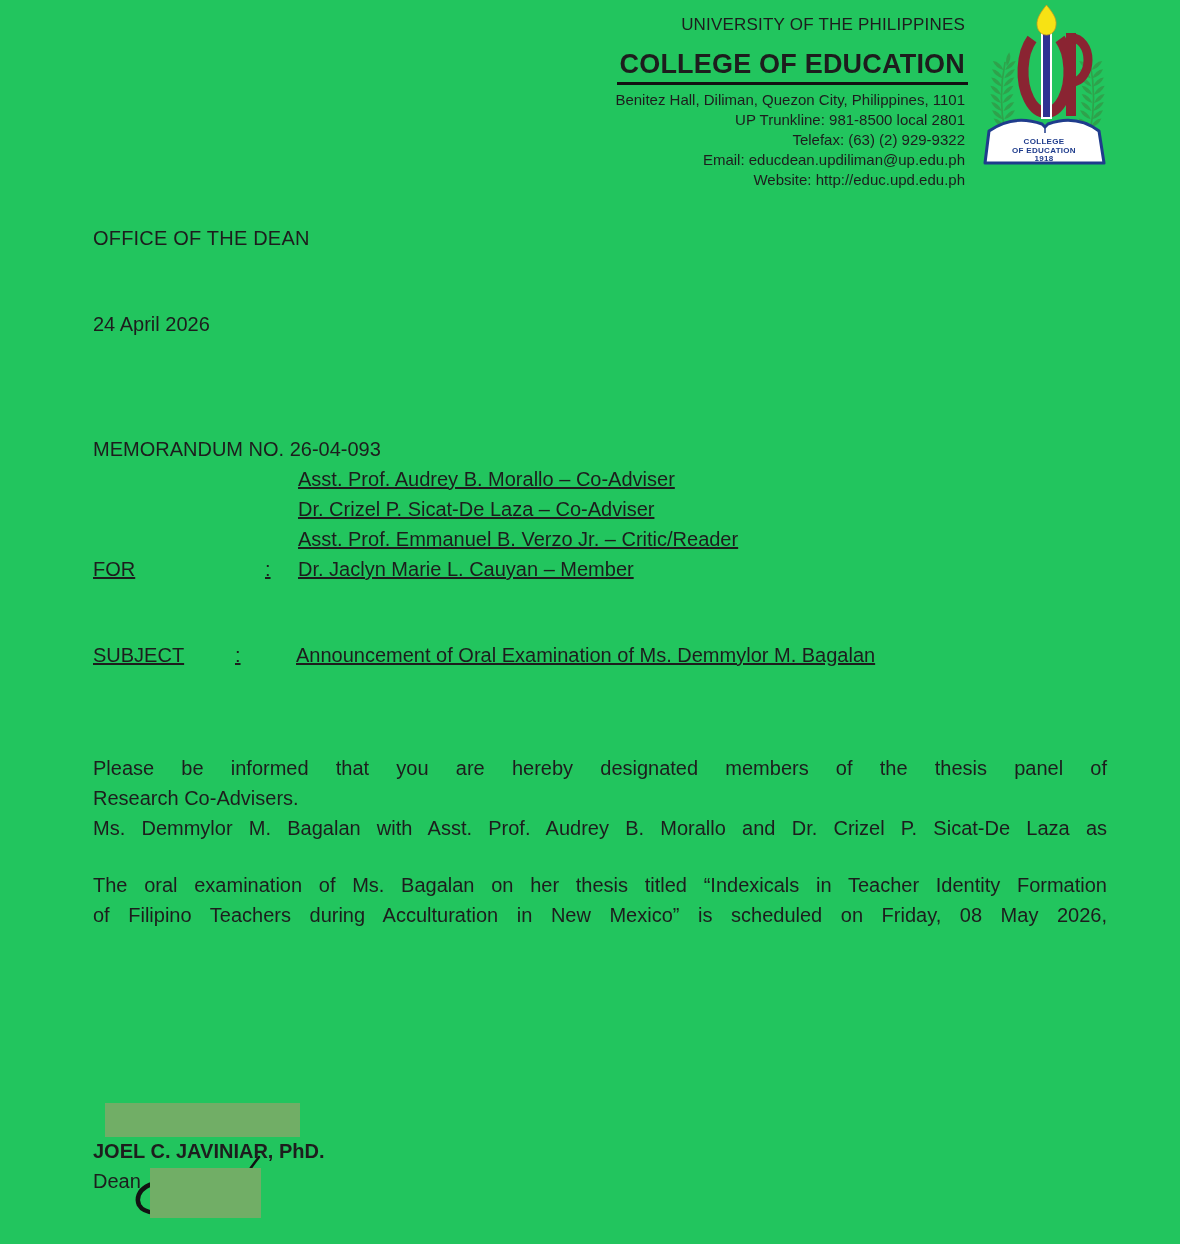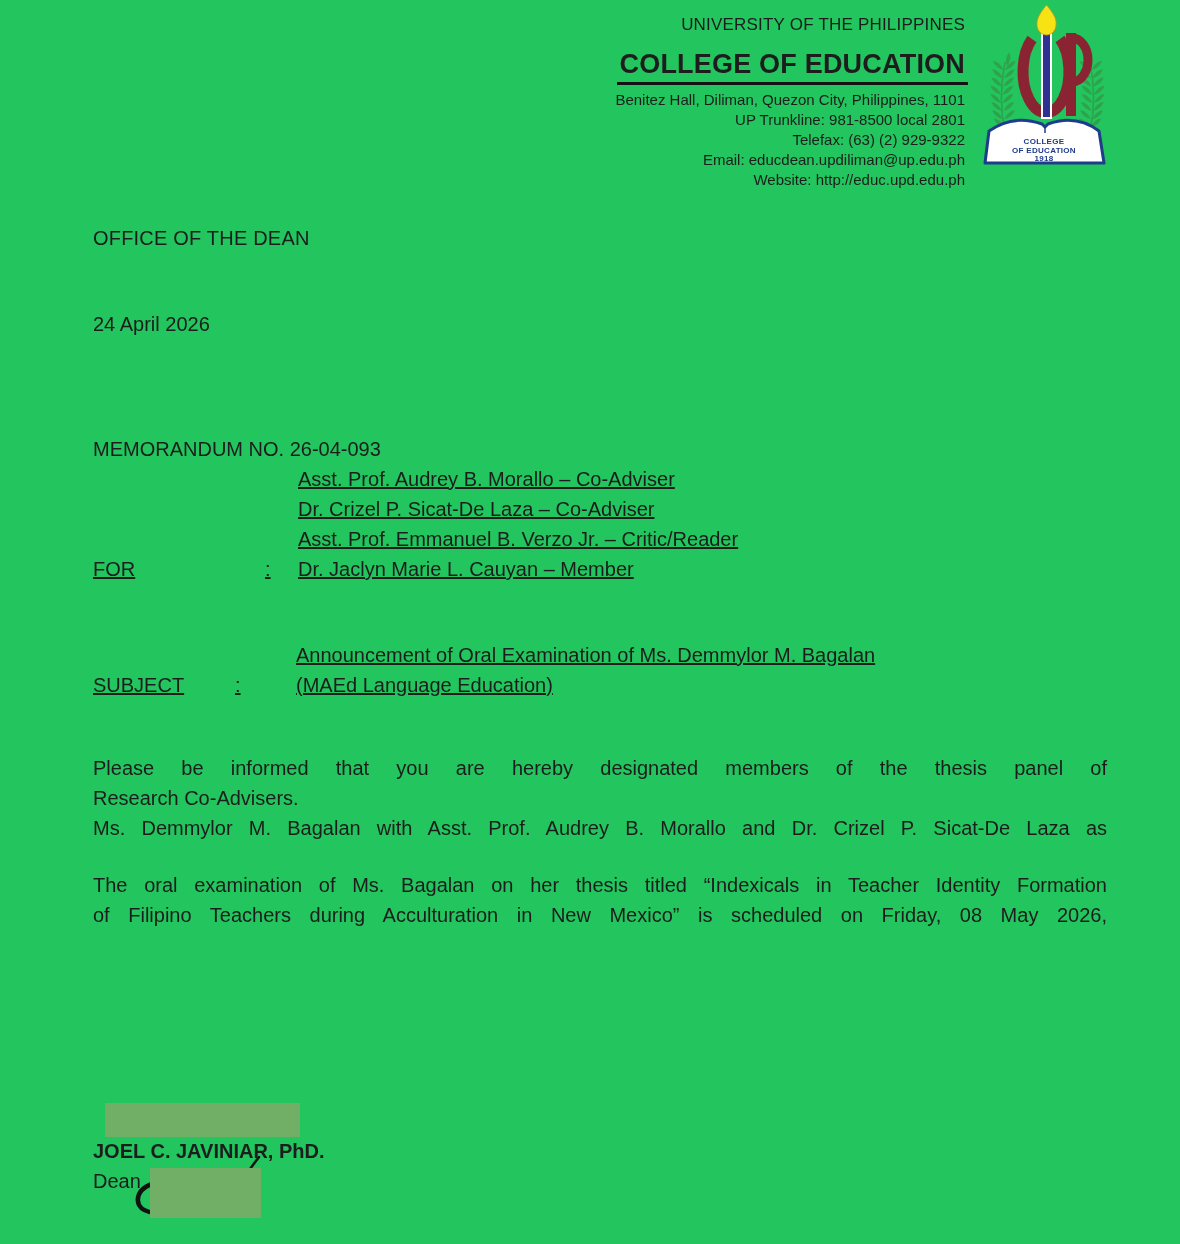--- a/index.html
+++ b/index.html
@@ -140,21 +140,20 @@
         <div>Asst. Prof. Emmanuel B. Verzo Jr. – Critic/Reader</div>
         <div>Dr. Jaclyn Marie L. Cauyan – Member</div>
       </div>
     </div>
 
     <div class="memo-row subject-row">
       <span class="lbl-subj">SUBJECT</span>
       <span class="colon-subj">:</span>
       <div class="memo-content">
         <div>Announcement of Oral Examination of Ms. Demmylor M. Bagalan</div>
-        <div>(MAEd Language Education)</div>
       </div>
     </div>
   </div>
 
   <div class="para p1">
     <div class="jline">Please be informed that you are hereby designated members of the thesis panel of</div>
     <div class="jline last">Research Co-Advisers.</div>
     <div class="jline">Ms. Demmylor M. Bagalan with Asst. Prof. Audrey B. Morallo and Dr. Crizel P. Sicat-De Laza as</div>
   </div>
 

